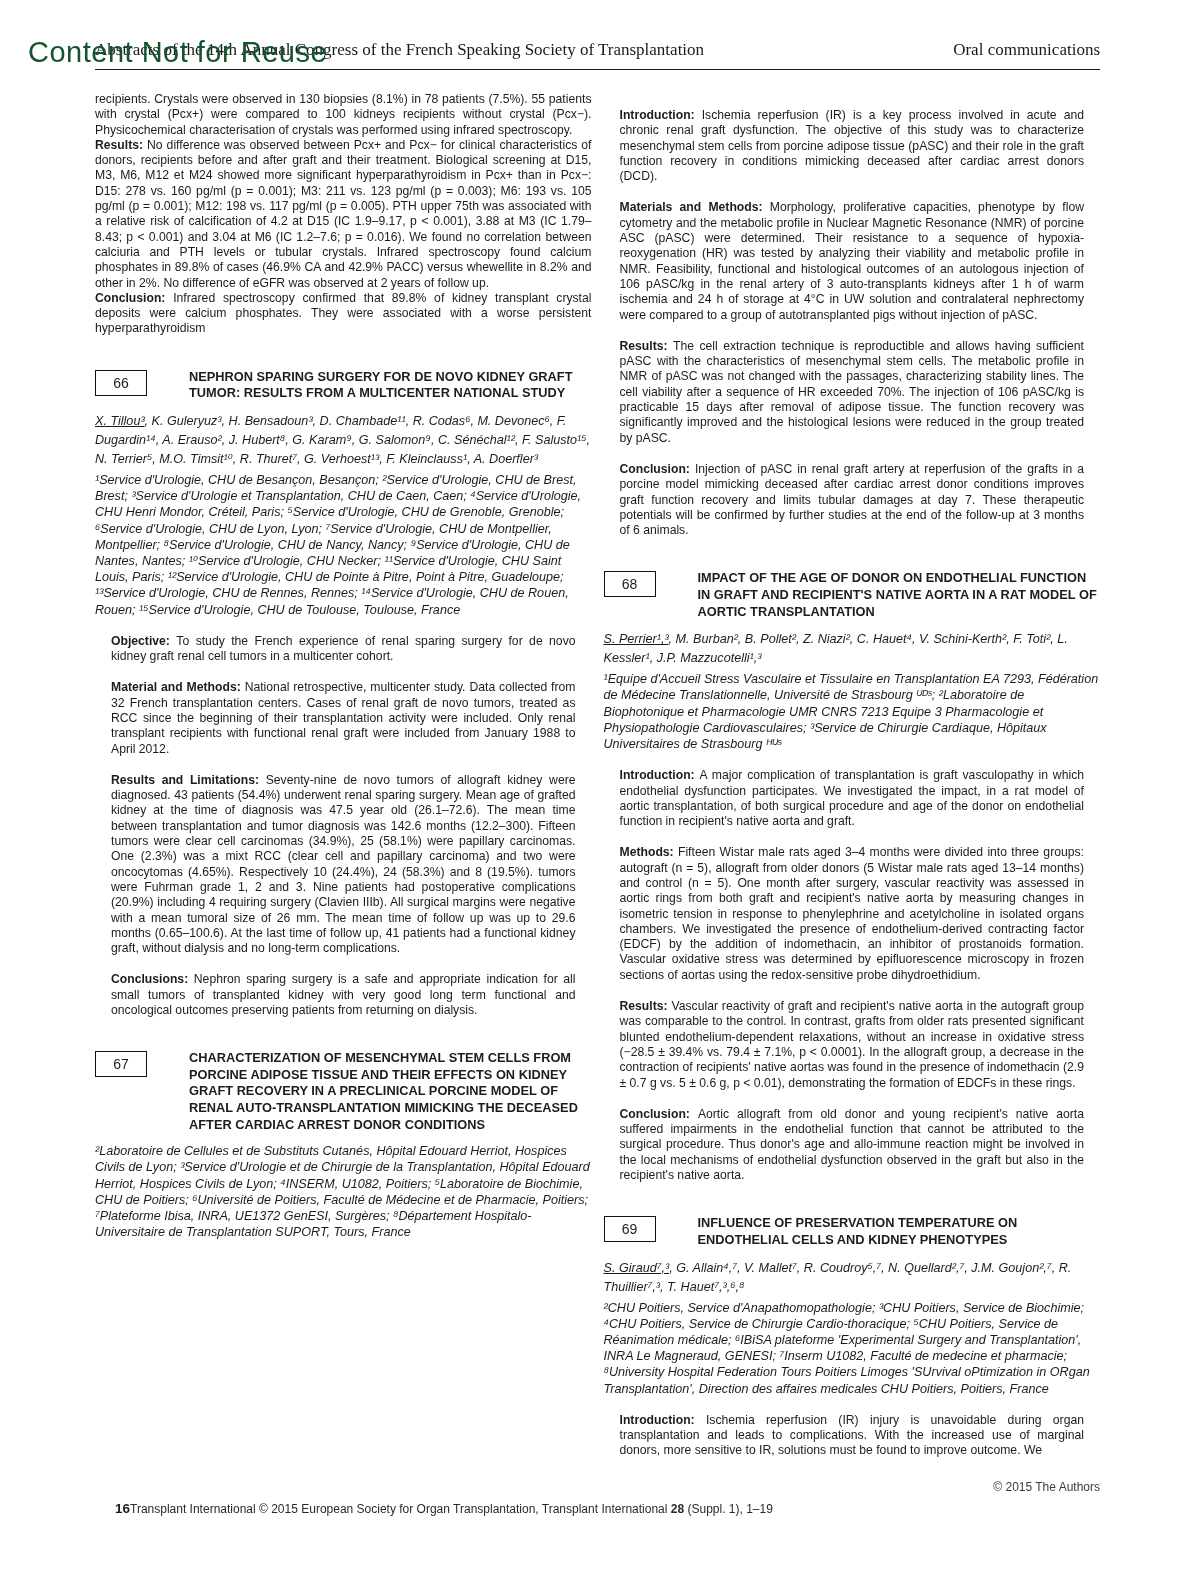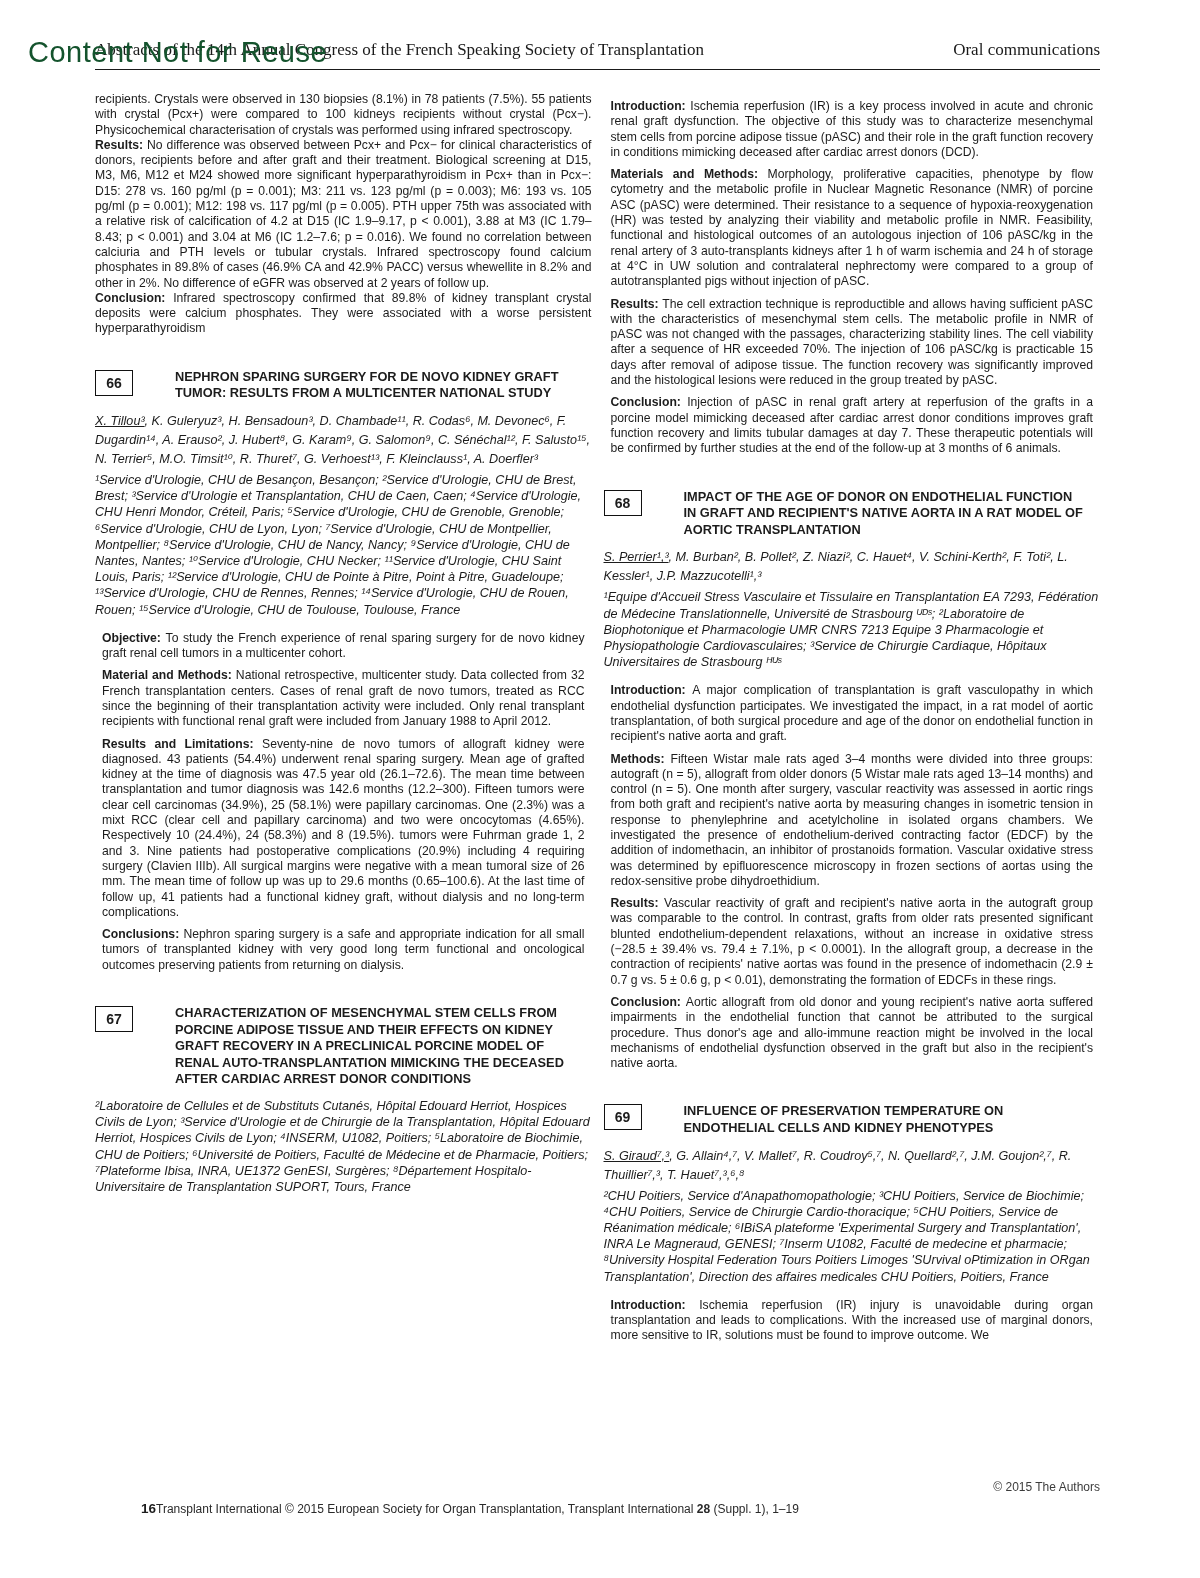--- a/index.html
+++ b/index.html
@@ -24,41 +24,41 @@
   .columns { display:flex; gap:12px; margin-top:22px; }
   .col { flex:1 1 0; min-width:0; }
 
   .para { font-size:12.2px; line-height:15.3px; text-align:justify; }
   .plabel { font-weight:bold; }
   .plabel:not(:empty)::after { content:"\00a0"; }
 
   .abstract { margin-top:32px; }
   .abs-head { display:flex; align-items:flex-start; margin-bottom:10px; }
   .abs-num {
-    flex:none; width:38px; height:26px; margin-top:1px;
+    flex:none; width:52px; height:26px; margin-top:1px;
     border:1.6px solid #111; display:flex; align-items:center; justify-content:center;
-    font-size:14px; font-weight:bold;
+    font-size:14px; font-weight:normal;
   }
   .abs-title {
     margin-left:42px; max-width:400px;
     font-size:12.8px; font-weight:bold; line-height:16.6px;
     text-align:left;
   }
   .authors {
     font-size:12.6px; font-style:italic; line-height:19px;
     margin-bottom:3px; text-align:left;
   }
   .author-first { text-decoration:underline; }
   .affiliations {
     font-size:12.6px; font-style:italic; line-height:16.2px;
     text-align:left; margin-bottom:13px;
   }
-  .abs-body .para { margin:7px; }
+  .abs-body .para { margin:16px; }
 
-  .footer { position:absolute; left:105px; right:100px; top:1480px; }
+  .footer { position:absolute; left:79px; right:100px; top:1480px; }
   .footer-copyright { text-align:right; font-size:12px; color:#3c3c3c; }
   .footer-row {
     margin-top:7px; display:flex; justify-content:flex-start; align-items:baseline;margin-left:36px;
   }
   .footer-page { font-size:13.5px; font-weight:bold; }
   .footer-journal { font-size:12px; color:#2a2a2a; }
   .fi { }
   .fb { font-weight:bold; }
 </style>
 </head>

